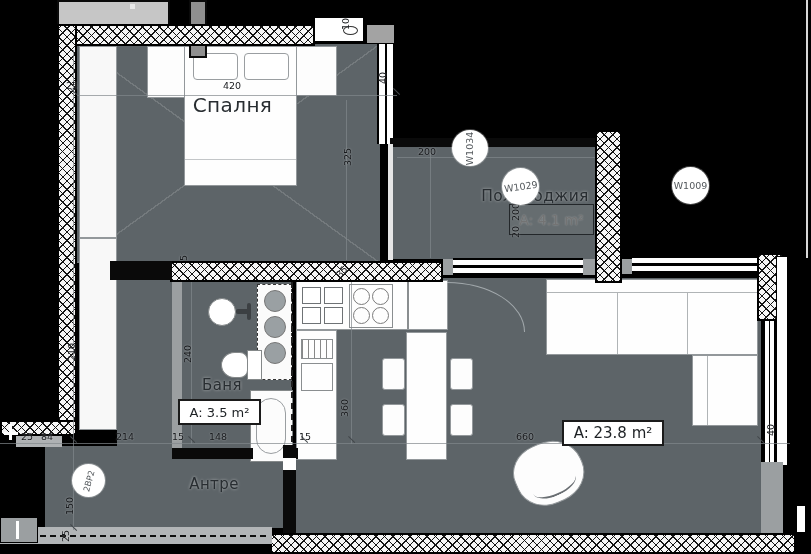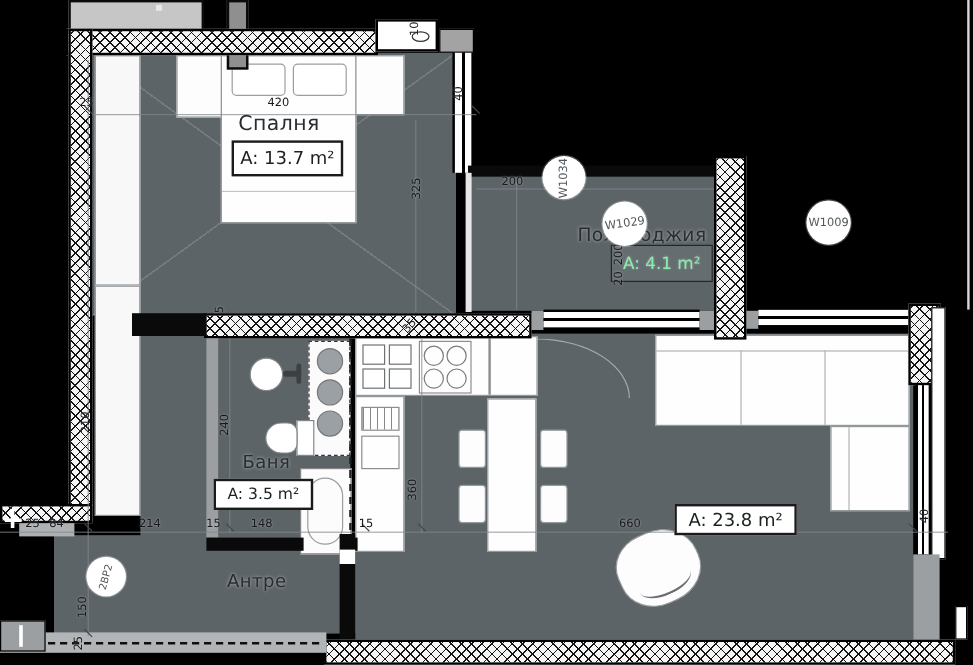--- a/index.html
+++ b/index.html
@@ -22,21 +22,21 @@
   .x-lines{background-image:
       linear-gradient(to top right,transparent calc(50% - .7px),#aaaeb1 calc(50% - .7px) calc(50% + .7px),transparent calc(50% + .7px)),
       linear-gradient(to bottom right,transparent calc(50% - .7px),#aaaeb1 calc(50% - .7px) calc(50% + .7px),transparent calc(50% + .7px));}
   .floor-x{background-image:
       linear-gradient(to top right,transparent calc(50% - .7px),rgba(255,255,255,.14) calc(50% - .7px) calc(50% + .7px),transparent calc(50% + .7px)),
       linear-gradient(to bottom right,transparent calc(50% - .7px),rgba(255,255,255,.14) calc(50% - .7px) calc(50% + .7px),transparent calc(50% + .7px));}
   .room-name{color:#282d31;font-size:16px;letter-spacing:.4px;white-space:nowrap;
     text-shadow:0 0 3px rgba(255,255,255,.55);text-align:center;}
   .area-box{background:#fff;border:2px solid #1b1b1b;color:#1d2124;font-size:15px;
     display:flex;align-items:center;justify-content:center;white-space:nowrap;}
-  .area-box-thin{background:rgba(255,255,255,.06);border:1px solid #23272a;color:#86efac;font-size:14px;
+  .area-box-thin{background:rgba(255,255,255,.06);border:1px solid #23272a;color:#737373;font-size:14px;
     display:flex;align-items:center;justify-content:center;white-space:nowrap;
     text-shadow:0 0 2px rgba(255,255,255,.4);}
   .dim{color:#17191c;font-size:9.5px;line-height:12px;white-space:nowrap;text-align:center;
     text-shadow:0 0 2px rgba(255,255,255,.45);}
   .vdim{transform:rotate(-90deg);transform-origin:center;}
   .marker{background:#fff;border-radius:50%;color:#53585c;font-size:9.5px;
     display:flex;align-items:center;justify-content:center;box-shadow:0 0 0 1px rgba(255,255,255,.25);}
   .dline{background:#82888c;opacity:.7;}
   .tick{width:9px;height:1.3px;background:#43474b;transform:rotate(45deg);}
   .dashes-h{background-image:repeating-linear-gradient(90deg,#000 0 7px,transparent 7px 13px);}
@@ -181,22 +181,21 @@
   <div class="abs dline" style="left:346px;top:100px;width:1px;height:160px;"></div>
   <div class="abs tick" style="left:69px;top:91px;"></div>
   <div class="abs tick" style="left:392px;top:91px;"></div>
   <div class="abs tick" style="left:69px;top:439px;"></div>
   <div class="abs tick" style="left:187px;top:439px;"></div>
   <div class="abs tick" style="left:300px;top:439px;"></div>
   <div class="abs tick" style="left:347px;top:439px;"></div>
   <div class="abs tick" style="left:756px;top:439px;"></div>
   <div class="abs tick" style="left:69px;top:527px;"></div>
 
-  <div class="abs room-name" style="left:190px;top:93px;width:85px;height:20px;font-size:17px;">Спалня</div>
-  <div class="abs area-box" style="left:193px;top:117px;width:93px;height:30px;">A: 13.7 m²</div>
+  <div class="abs room-name" style="left:190px;top:93px;width:85px;height:20px;font-size:20px;">Спалня</div>
 
   <div class="abs room-name" style="left:468px;top:187px;width:134px;height:18px;font-size:15.5px;">Полулоджия</div>
   <div class="abs area-box-thin" style="left:509px;top:204px;width:85px;height:31px;">A: 4.1 m²</div>
 
   <div class="abs room-name" style="left:198px;top:376px;width:48px;height:18px;font-size:15px;">Баня</div>
   <div class="abs area-box" style="left:178px;top:399px;width:83px;height:26px;font-size:13px;">A: 3.5 m²</div>
 
   <div class="abs room-name" style="left:188px;top:475px;width:52px;height:18px;font-size:15px;">Антре</div>
 
   <div class="abs area-box" style="left:562px;top:420px;width:102px;height:26px;font-size:15px;">A: 23.8 m²</div>

